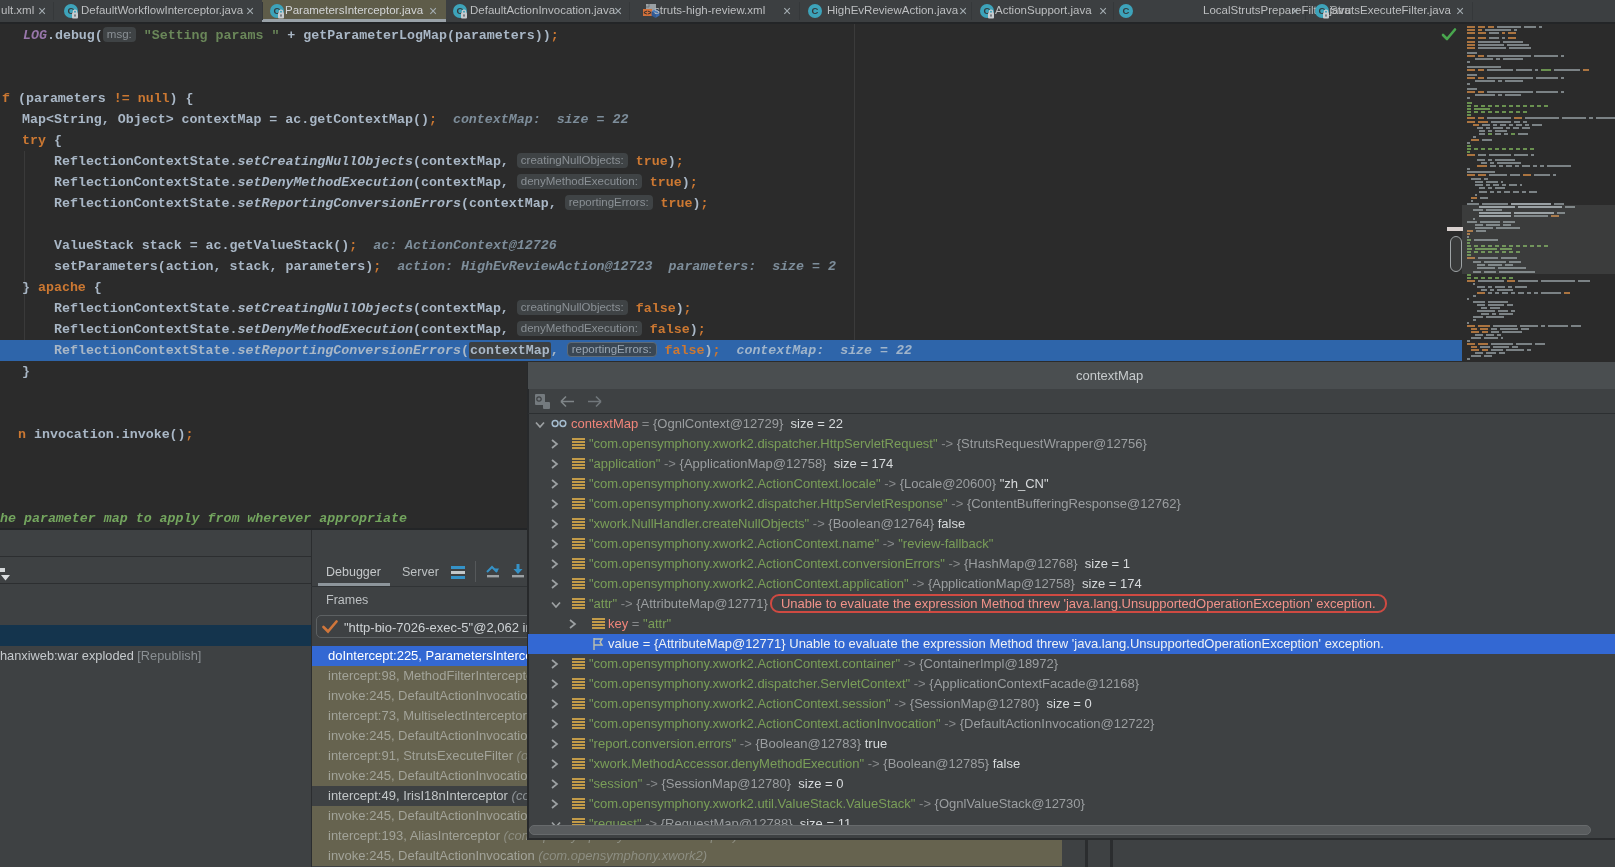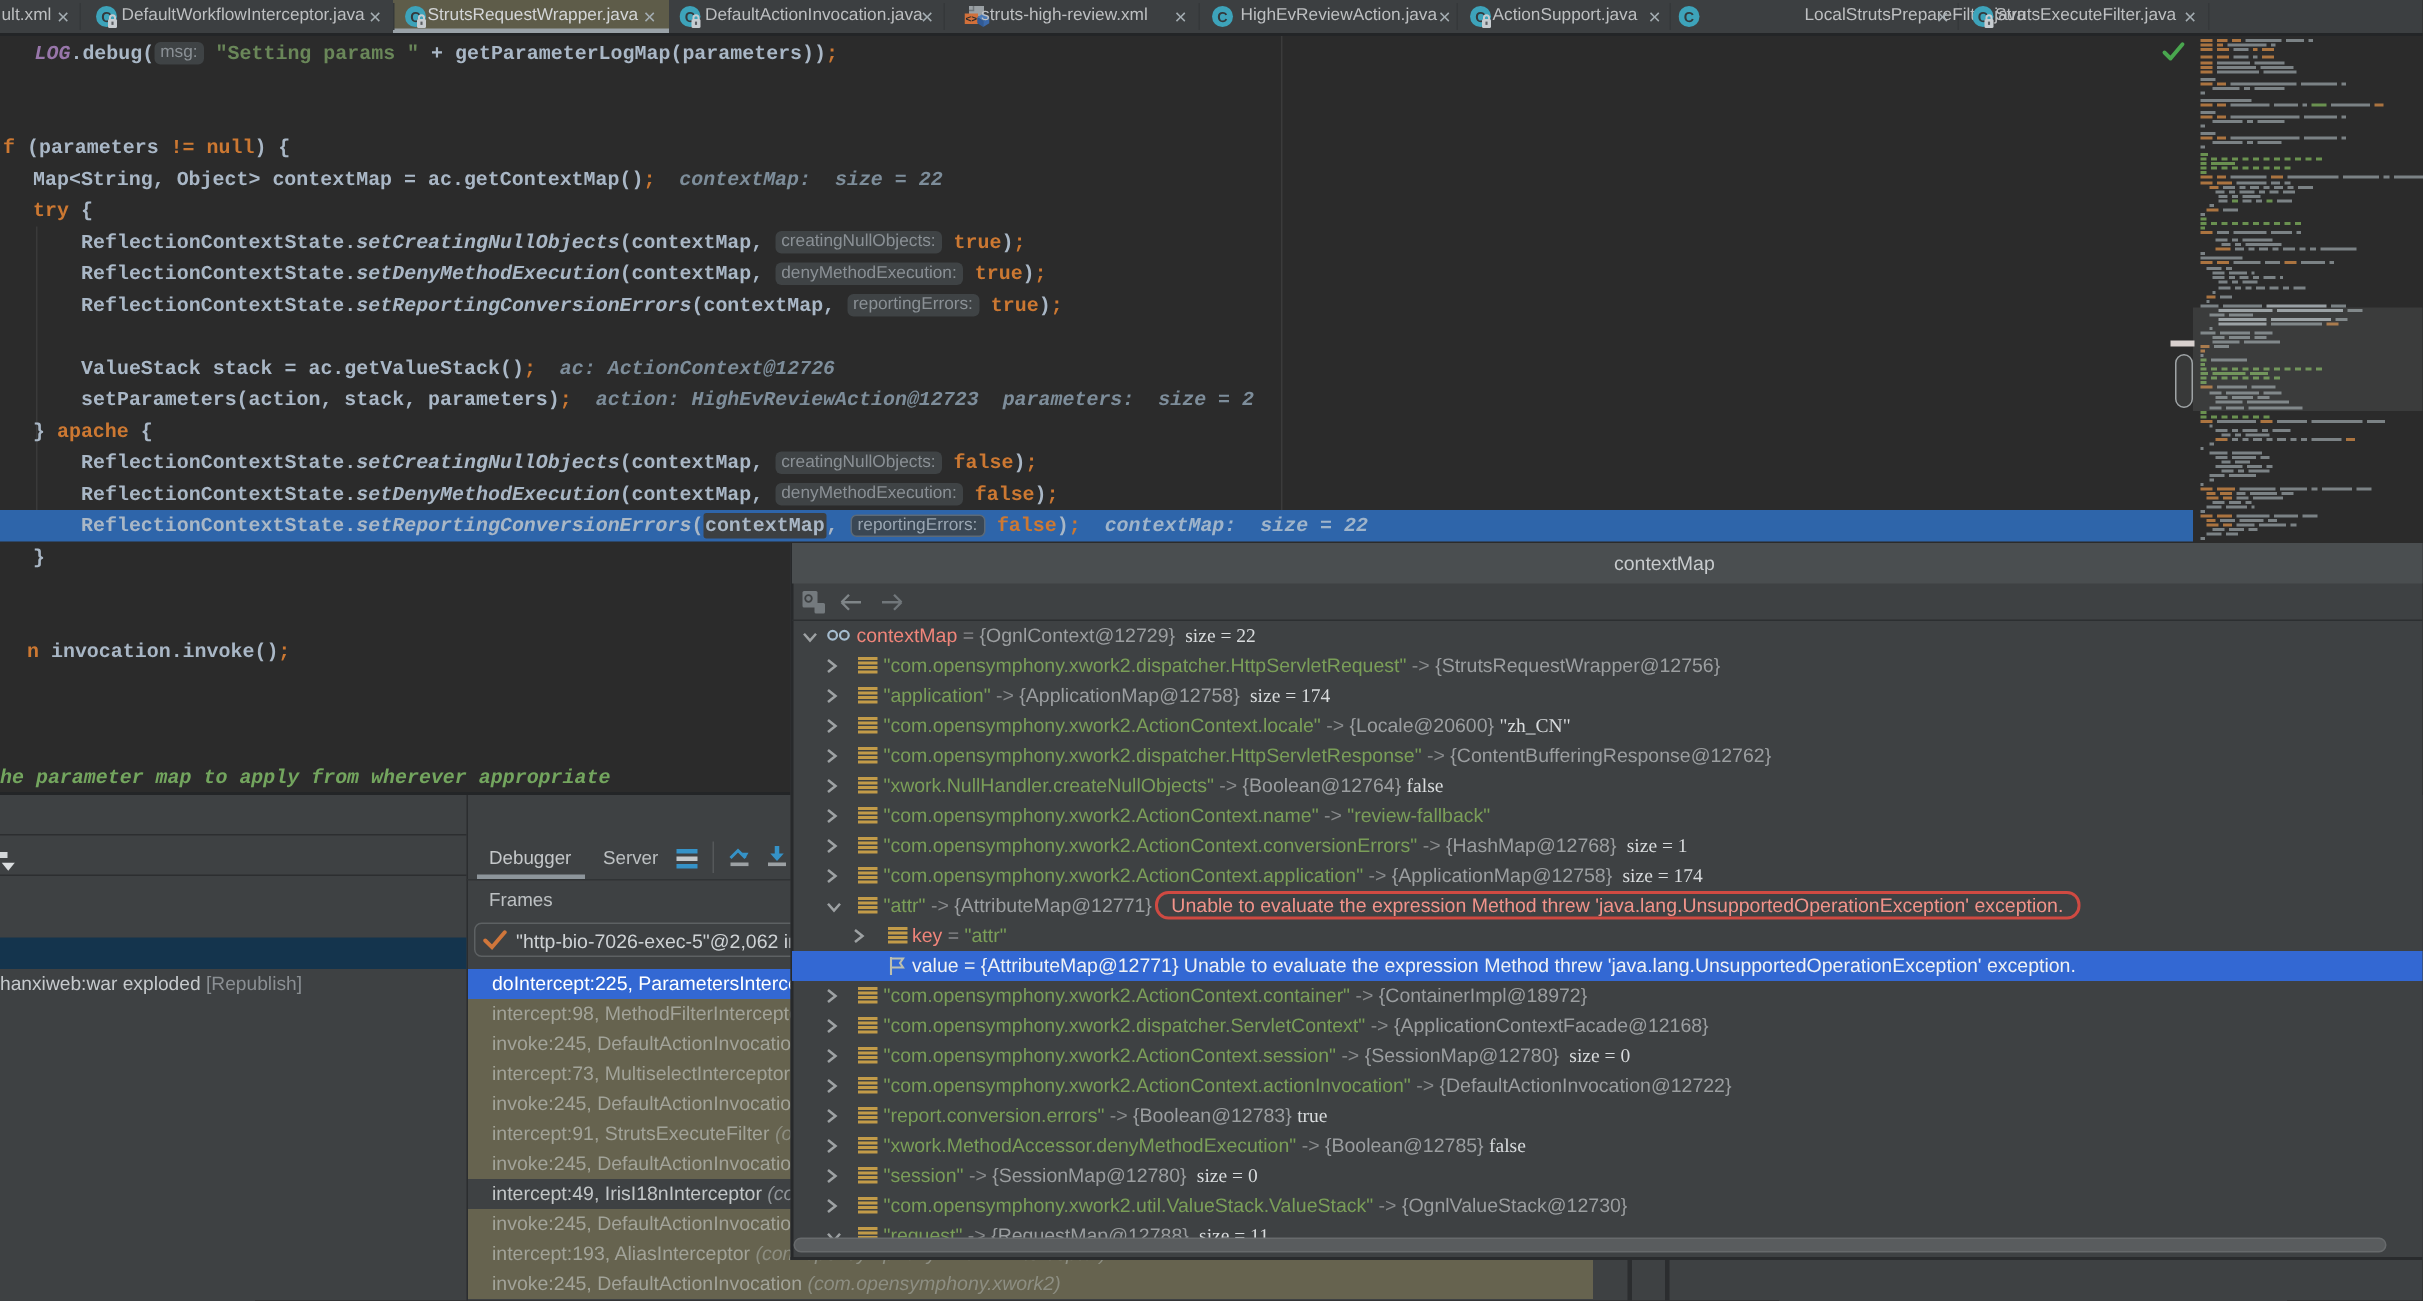--- a/index.html
+++ b/index.html
@@ -7,21 +7,21 @@
 .ui{font-size:13px;color:#bcbec0;white-space:pre;}
 .row{position:absolute;height:20px;line-height:20px;font-size:13px;white-space:pre;}
 .kw{color:#cc7832;}
 .id{color:#a9b7c6;}
 .st{color:#6a8759;}
 .hint{color:#7d8d9a;font-style:italic;}
 .chip{display:inline-block;font-family:"Liberation Sans",sans-serif;font-weight:normal;font-style:normal;font-size:11.5px;color:#8a9095;background:#3f4345;border-radius:4px;padding:0 4px;line-height:15px;vertical-align:1px;}
 .g{color:#7a9e58;}
 .gy{color:#9b9ea0;}
 .ar{color:#87898b;}
-.wh{color:#d8dbdd;font-family:Liberation Serif, serif;}
+.wh{color:#d8dbdd;}
 .co{color:#f0857a;}
 .tab{position:absolute;top:0;height:22px;line-height:21px;font-size:11.5px;color:#c6c8ca;}
 .x{color:#a4adb2;font-size:14px;}
 svg{display:block;}
 </style></head><body>
 
 <div class="ab" style="left:0;top:0;width:1615px;height:22px;background:#3c3f41;"></div>
 <div class="ab" style="left:0;top:22px;width:1615px;height:2px;background:#232527;"></div>
 <div class="ab" style="left:262px;top:0;width:184px;height:22px;background:#5e5c49;"></div>
 <div class="ab" style="left:262px;top:19px;width:184px;height:3px;background:#9aa2a8;"></div>
@@ -38,21 +38,21 @@
   </svg>
 <div class="tab" style="left:81px;color:#bdbfc1">DefaultWorkflowInterceptor.java</div>
 <div class="tab x" style="left:246px;top:1px;">×</div>
 <svg class="ab" style="left:270px;top:4px" width="15" height="15" viewBox="0 0 15 15">
     <circle cx="7" cy="7" r="7" fill="#3da3ba"></circle>
     <text x="7" y="10.4" font-size="9.5" font-weight="bold" fill="#33393c" text-anchor="middle" font-family="Liberation Sans">C</text>
     <rect x="8" y="8.6" width="6" height="6" rx="1" fill="#c7ccd0"></rect>
     <path d="M9.3 9 v-1.1 a1.7 1.7 0 0 1 3.4 0 v1.1" stroke="#c7ccd0" stroke-width="1.3" fill="none"></path>
     <rect x="10.3" y="10.4" width="1.4" height="2.2" fill="#5a5e62"></rect>
   </svg>
-<div class="tab" style="left:285px;color:#d3d5d7">StrutsRequestWrapper.java</div>
+<div class="tab" style="left:285px;color:#d3d5d7">ParametersInterceptor.java</div>
 <div class="tab x" style="left:429px;top:1px;">×</div>
 <div class="ab" style="left:629px;top:2px;width:1px;height:18px;background:#35383a;"></div>
 <svg class="ab" style="left:453px;top:4px" width="15" height="15" viewBox="0 0 15 15">
     <circle cx="7" cy="7" r="7" fill="#3da3ba"></circle>
     <text x="7" y="10.4" font-size="9.5" font-weight="bold" fill="#33393c" text-anchor="middle" font-family="Liberation Sans">C</text>
     <rect x="8" y="8.6" width="6" height="6" rx="1" fill="#c7ccd0"></rect>
     <path d="M9.3 9 v-1.1 a1.7 1.7 0 0 1 3.4 0 v1.1" stroke="#c7ccd0" stroke-width="1.3" fill="none"></path>
     <rect x="10.3" y="10.4" width="1.4" height="2.2" fill="#5a5e62"></rect>
   </svg>
 <div class="tab" style="left:470px;color:#bdbfc1">DefaultActionInvocation.java</div>

